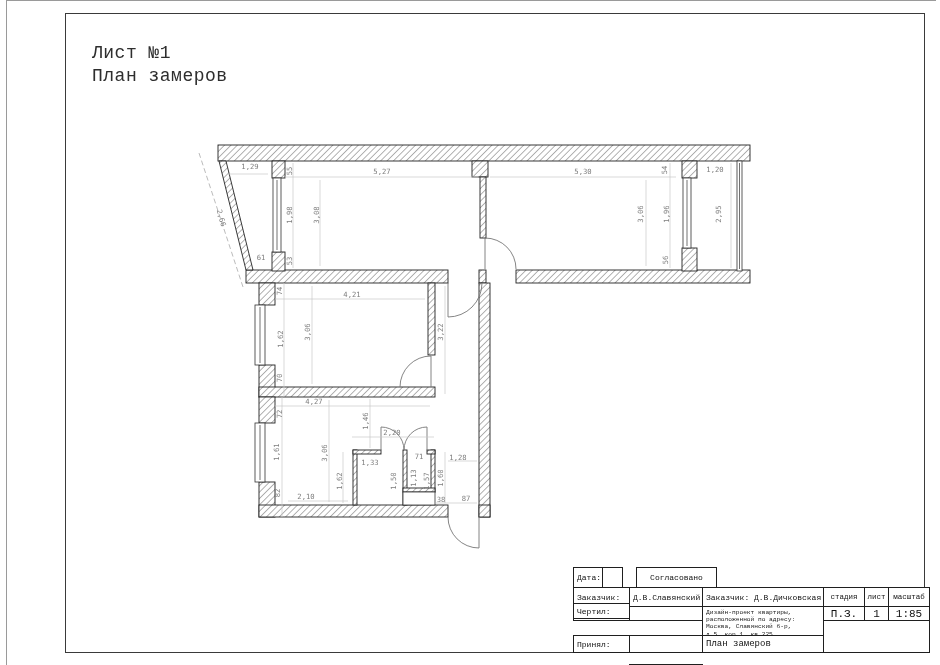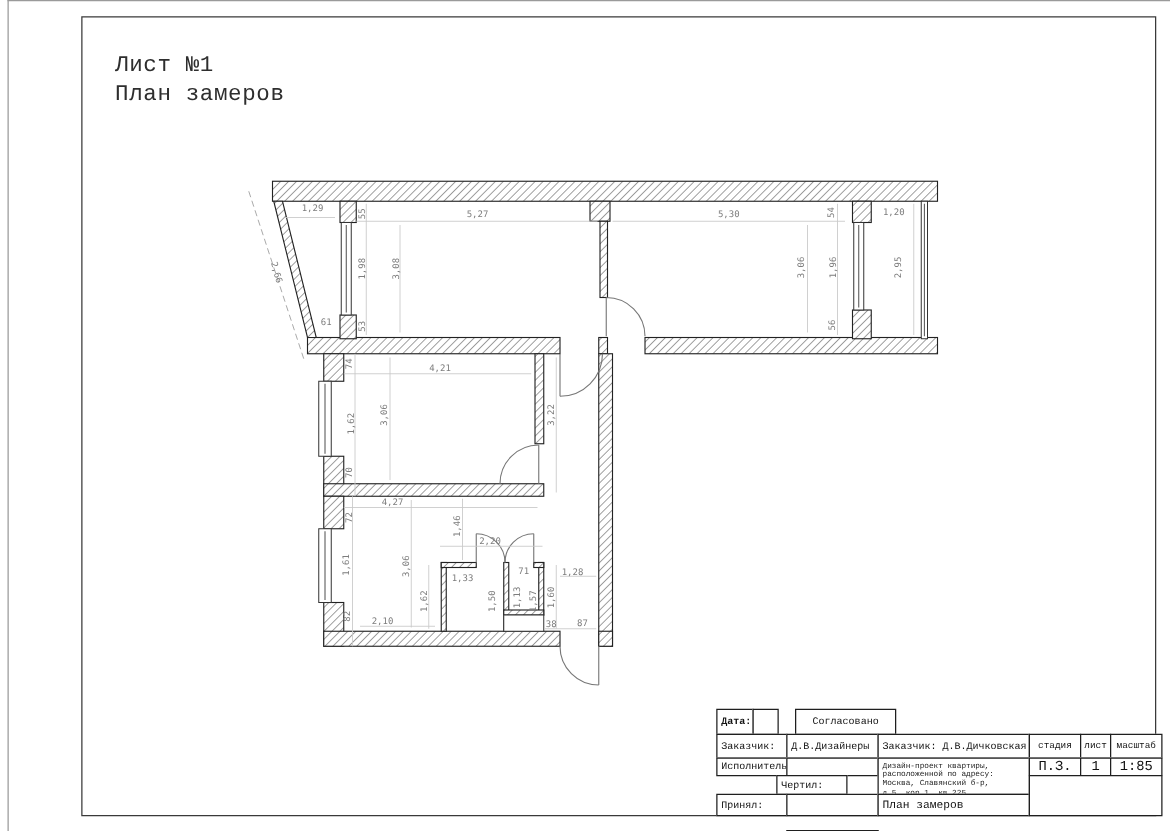--- a/index.html
+++ b/index.html
@@ -150,31 +150,31 @@
         <text x="441" y="478" fill="#7d7d7d" font-size="7.2" font-family="&quot;DejaVu Sans Mono&quot;,monospace" text-anchor="middle" dominant-baseline="middle" transform="rotate(-90 441 478)">1,60</text>
         <text x="278" y="493" fill="#7d7d7d" font-size="7.2" font-family="&quot;DejaVu Sans Mono&quot;,monospace" text-anchor="middle" dominant-baseline="middle" transform="rotate(-90 278 493)">82</text>
         <text x="306" y="497" fill="#7d7d7d" font-size="7.2" font-family="&quot;DejaVu Sans Mono&quot;,monospace" text-anchor="middle" dominant-baseline="middle">2,10</text>
         <text x="441" y="500" fill="#7d7d7d" font-size="7.2" font-family="&quot;DejaVu Sans Mono&quot;,monospace" text-anchor="middle" dominant-baseline="middle">38</text>
         <text x="466" y="499" fill="#7d7d7d" font-size="7.2" font-family="&quot;DejaVu Sans Mono&quot;,monospace" text-anchor="middle" dominant-baseline="middle">87</text>
       </g>
   </svg>
 
   <div class="tblock">
 
-    <div class="cell" style="left:0;top:0;width:30px;height:21px;font-weight:bold;">Дата:</div>
+    <div class="cell" style="left:0;top:0;width:30px;height:21px;">Дата:</div>
     <div class="cell" style="left:29px;top:0;width:21px;height:21px;"></div>
     <div class="cell c-center" style="left:49px;top:0;width:81px;height:21px;margin-left:14px;">Согласовано</div>
 
     <div class="cell" style="left:0;top:20px;width:57px;height:20px;">Заказчик:</div>
-    <div class="cell" style="left:56px;top:20px;width:74px;height:20px;">Д.В.Дизайнеры</div>
+    <div class="cell" style="left:56px;top:20px;width:74px;height:20px;">Д.В.Славянский</div>
 
     <div class="cell" style="left:0;top:39px;width:57px;height:15px;">Исполнитель:</div>
     <div class="cell" style="left:56px;top:39px;width:74px;height:15px;"></div>
 
-    <div class="cell" style="left:0;top:53px;width:57px;height:16px;margin-left:48px;">Чертил:</div>
+    <div class="cell" style="left:0;top:36px;width:57px;height:16px;">Чертил:</div>
     <div class="cell" style="left:56px;top:53px;width:74px;height:16px;margin-top:44px;">В.Якушин</div>
 
     <div class="cell" style="left:0;top:68px;width:57px;height:18px;">Принял:</div>
     <div class="cell" style="left:56px;top:68px;width:74px;height:18px;"></div>
 
     <div class="cell" style="left:129px;top:20px;width:122px;height:20px;">Заказчик: Д.В.Дичковская</div>
     <div class="cell c-center c-hdr" style="left:250px;top:20px;width:42px;height:20px;">стадия</div>
     <div class="cell c-center c-hdr" style="left:291px;top:20px;width:25px;height:20px;">лист</div>
     <div class="cell c-center c-hdr" style="left:315px;top:20px;width:42px;height:20px;">масштаб</div>
 

